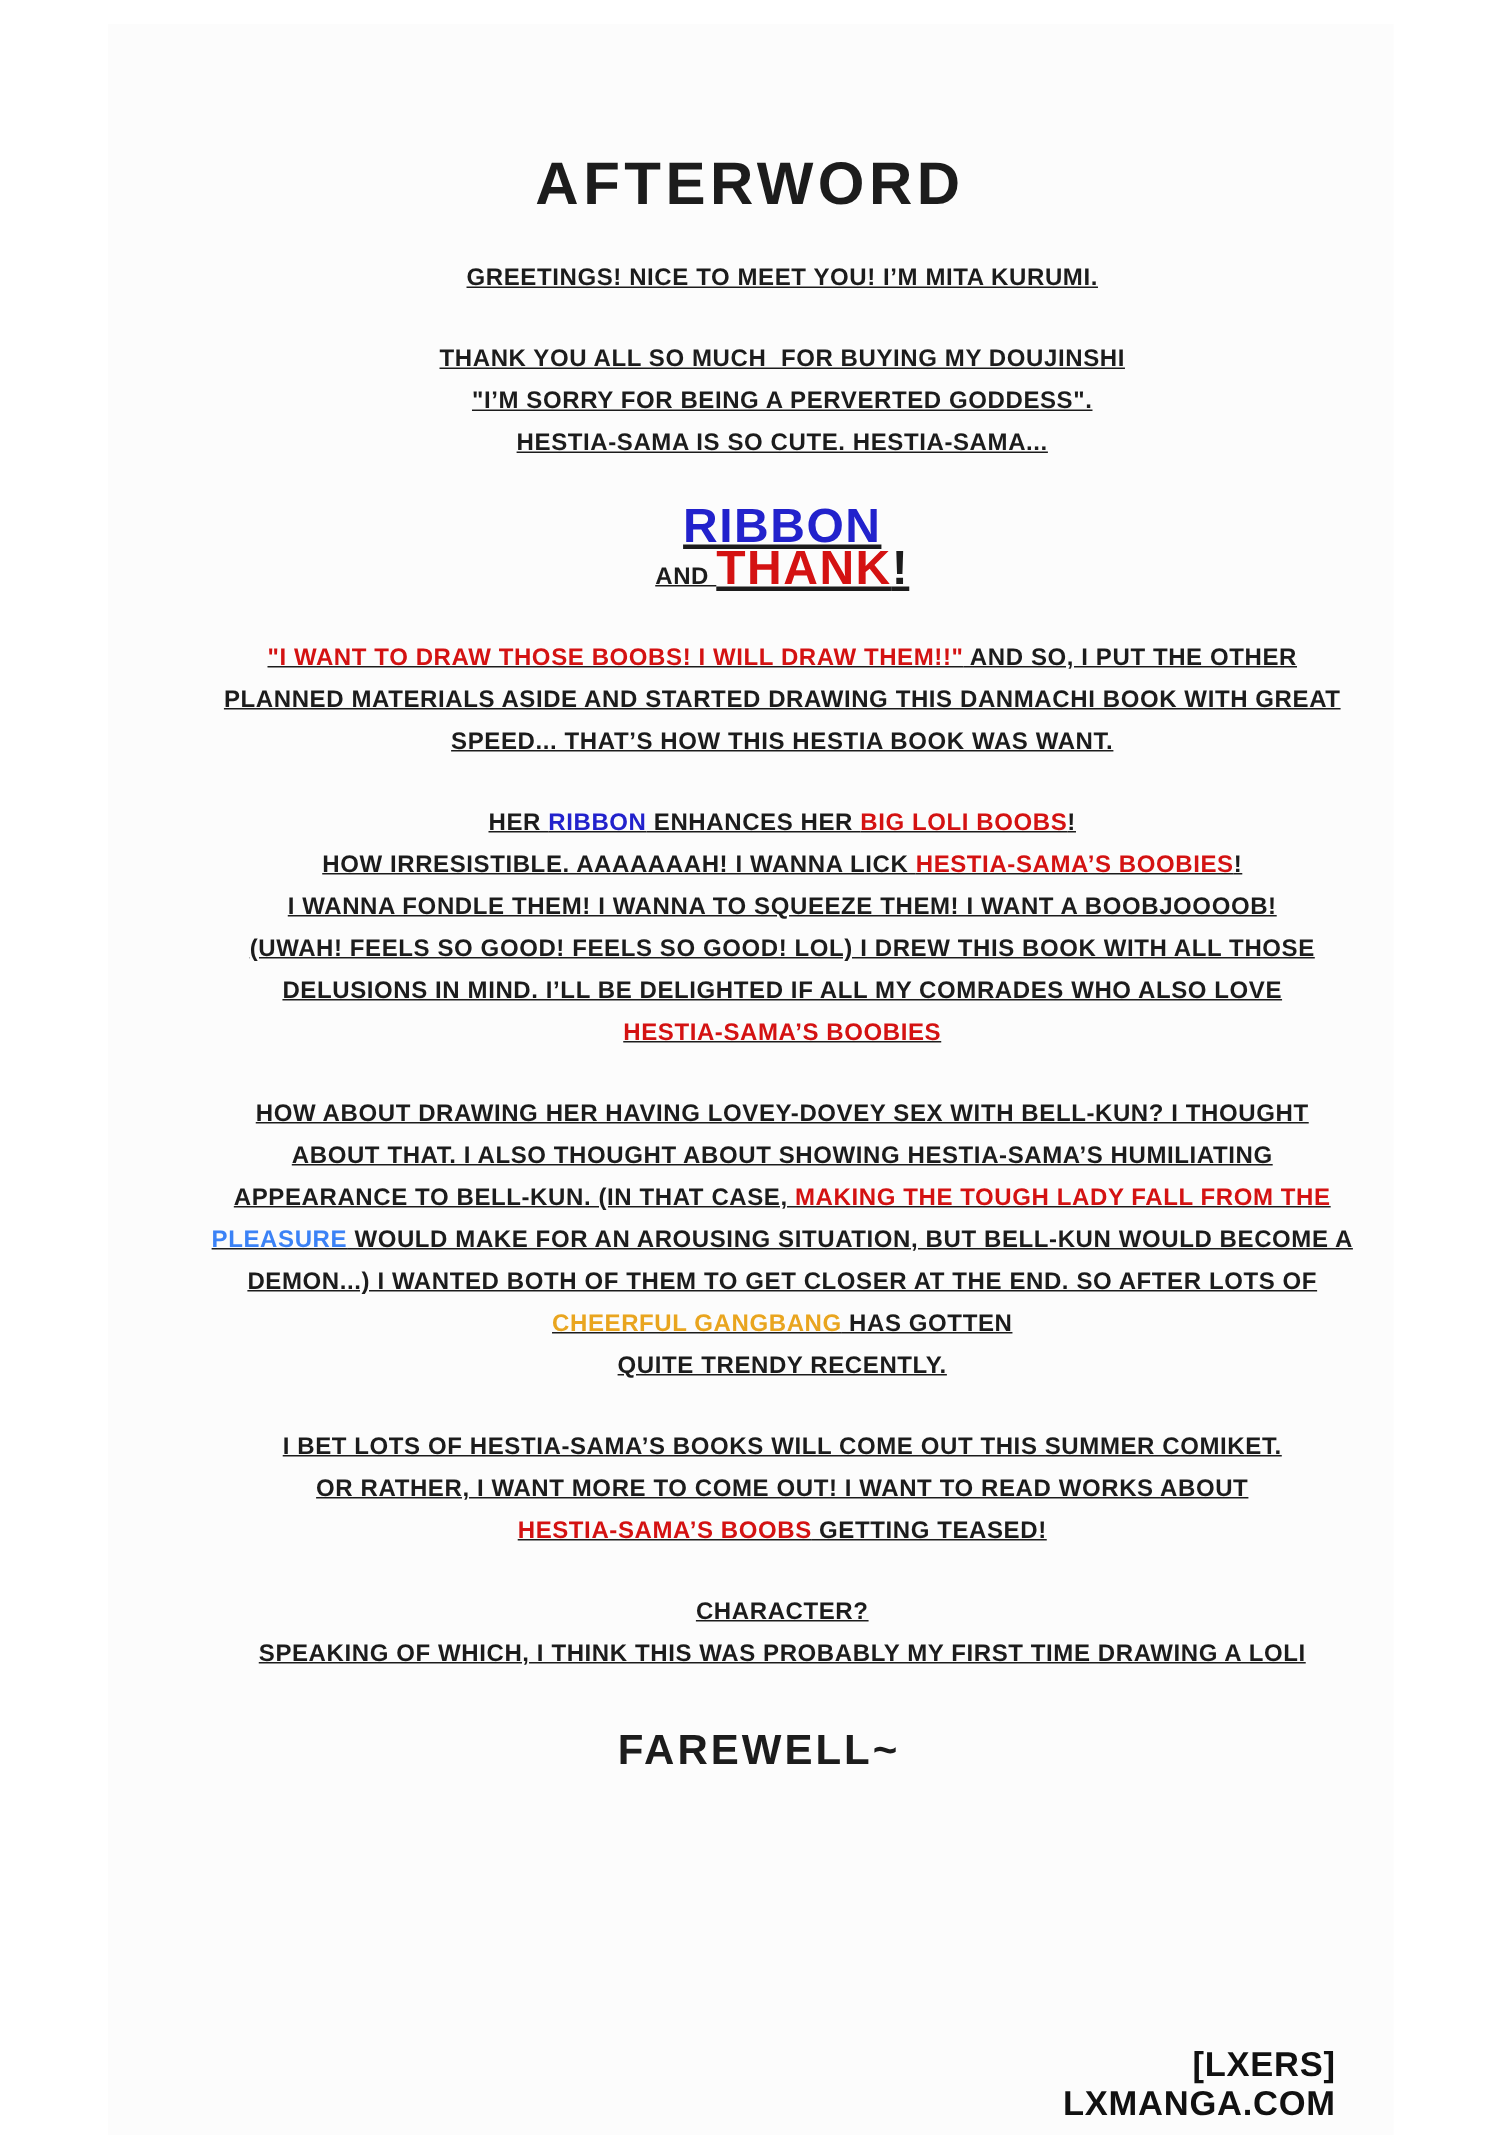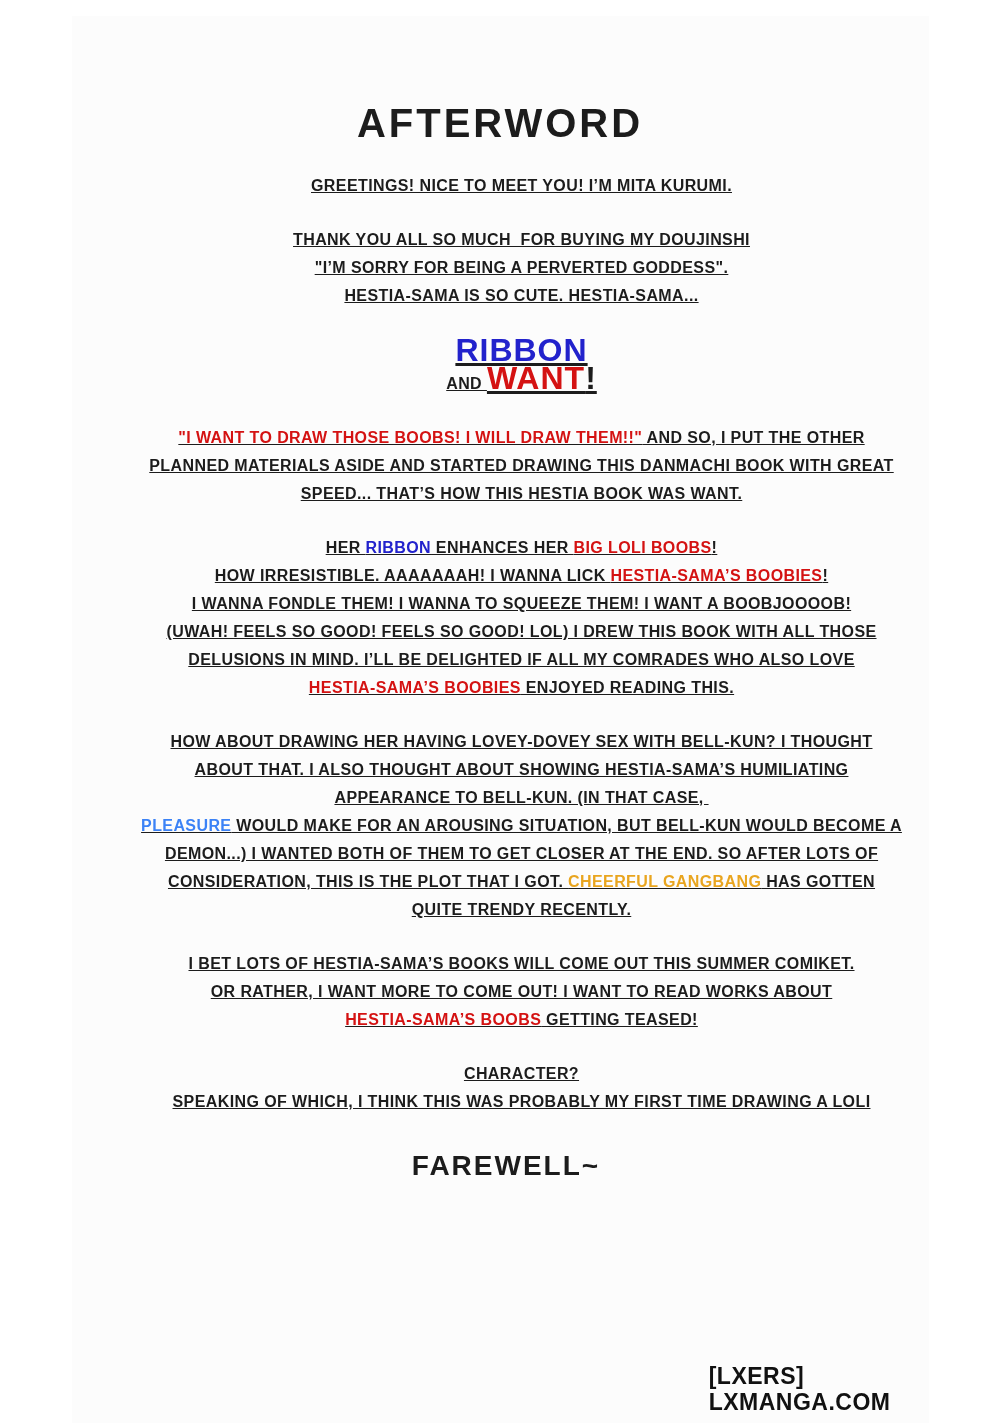--- a/index.html
+++ b/index.html
@@ -53,21 +53,21 @@
     margin-top: 34px;
     text-align: center;
     font-size: 28px;
     letter-spacing: 2px;
     padding-left: 12px;
   }
   .watermark {
     position: absolute;
     right: 38px;
     bottom: 24px;
-    text-align: left;
+    text-align: right;
     font-size: 23px;
     line-height: 26px;
     letter-spacing: 0.5px;
     color: #111111;
   }
 </style>
 </head>
 <body>
 
 <div class="page">
@@ -78,42 +78,42 @@
       <div class="paragraph">
         <div class="line"><span>GREETINGS! NICE TO MEET YOU! I’M MITA KURUMI.</span></div>
       </div>
       <div class="paragraph">
         <div class="line"><span>THANK YOU ALL SO MUCH  FOR BUYING MY DOUJINSHI</span></div>
         <div class="line"><span>"I’M SORRY FOR BEING A PERVERTED GODDESS".</span></div>
         <div class="line"><span>HESTIA-SAMA IS SO CUTE. HESTIA-SAMA...</span></div>
       </div>
       <div class="paragraph">
         <div class="line"><span class="big" style="color: rgb(34, 34, 204);">RIBBON</span></div>
-        <div class="line"><span>AND </span><span class="big" style="color: rgb(212, 18, 18);">WANT</span><span class="big">!</span></div>
+        <div class="line"><span>AND </span><span class="big" style="color: rgb(212, 18, 18);">THANK</span><span class="big">!</span></div>
       </div>
       <div class="paragraph">
         <div class="line"><span style="color: rgb(212, 18, 18);">"I WANT TO DRAW THOSE BOOBS! I WILL DRAW THEM!!"</span><span> AND SO, I PUT THE OTHER</span></div>
         <div class="line"><span>PLANNED MATERIALS ASIDE AND STARTED DRAWING THIS DANMACHI BOOK WITH GREAT</span></div>
         <div class="line"><span>SPEED... THAT’S HOW THIS HESTIA BOOK WAS WANT.</span></div>
       </div>
       <div class="paragraph">
         <div class="line"><span>HER </span><span style="color: rgb(34, 34, 204);">RIBBON</span><span> ENHANCES HER </span><span style="color: rgb(212, 18, 18);">BIG LOLI BOOBS</span><span>!</span></div>
         <div class="line"><span>HOW IRRESISTIBLE. AAAAAAAH! I WANNA LICK </span><span style="color: rgb(212, 18, 18);">HESTIA-SAMA’S BOOBIES</span><span>!</span></div>
         <div class="line"><span>I WANNA FONDLE THEM! I WANNA TO SQUEEZE THEM! I WANT A BOOBJOOOOB!</span></div>
         <div class="line"><span>(UWAH! FEELS SO GOOD! FEELS SO GOOD! LOL) I DREW THIS BOOK WITH ALL THOSE</span></div>
         <div class="line"><span>DELUSIONS IN MIND. I’LL BE DELIGHTED IF ALL MY COMRADES WHO ALSO LOVE</span></div>
-        <div class="line"><span style="color: rgb(212, 18, 18);">HESTIA-SAMA’S BOOBIES</span><span> ENJOYED READING THIS.</span></div>
+        <div class="line"><span style="color: rgb(212, 18, 18);">HESTIA-SAMA’S BOOBIES</span></div>
       </div>
       <div class="paragraph">
         <div class="line"><span>HOW ABOUT DRAWING HER HAVING LOVEY-DOVEY SEX WITH BELL-KUN? I THOUGHT</span></div>
         <div class="line"><span>ABOUT THAT. I ALSO THOUGHT ABOUT SHOWING HESTIA-SAMA’S HUMILIATING</span></div>
-        <div class="line"><span>APPEARANCE TO BELL-KUN. (IN THAT CASE, </span></div>
+        <div class="line"><span>APPEARANCE TO BELL-KUN. (IN THAT CASE, </span><span style="color: rgb(212, 18, 18);">MAKING THE TOUGH LADY FALL FROM THE</span></div>
         <div class="line"><span style="color: #3b82f6;">PLEASURE</span><span> WOULD MAKE FOR AN AROUSING SITUATION, BUT BELL-KUN WOULD BECOME A</span></div>
         <div class="line"><span>DEMON...) I WANTED BOTH OF THEM TO GET CLOSER AT THE END. SO AFTER LOTS OF</span></div>
-        <div class="line"><span>CONSIDERATION, THIS IS THE PLOT THAT I GOT. </span><span style="color: rgb(233, 165, 31);">CHEERFUL GANGBANG</span><span> HAS GOTTEN</span></div>
+        <div class="line"><span style="color: rgb(233, 165, 31);">CHEERFUL GANGBANG</span><span> HAS GOTTEN</span></div>
         <div class="line"><span>QUITE TRENDY RECENTLY.</span></div>
       </div>
       <div class="paragraph">
         <div class="line"><span>I BET LOTS OF HESTIA-SAMA’S BOOKS WILL COME OUT THIS SUMMER COMIKET.</span></div>
         <div class="line"><span>OR RATHER, I WANT MORE TO COME OUT! I WANT TO READ WORKS ABOUT</span></div>
         <div class="line"><span style="color: rgb(212, 18, 18); text-align: center;">HESTIA-SAMA’S BOOBS</span><span> GETTING TEASED!</span></div>
       </div>
       <div class="paragraph">
         <div class="line"><span>CHARACTER?</span></div>
         <div class="line"><span>SPEAKING OF WHICH, I THINK THIS WAS PROBABLY MY FIRST TIME DRAWING A LOLI</span></div>

